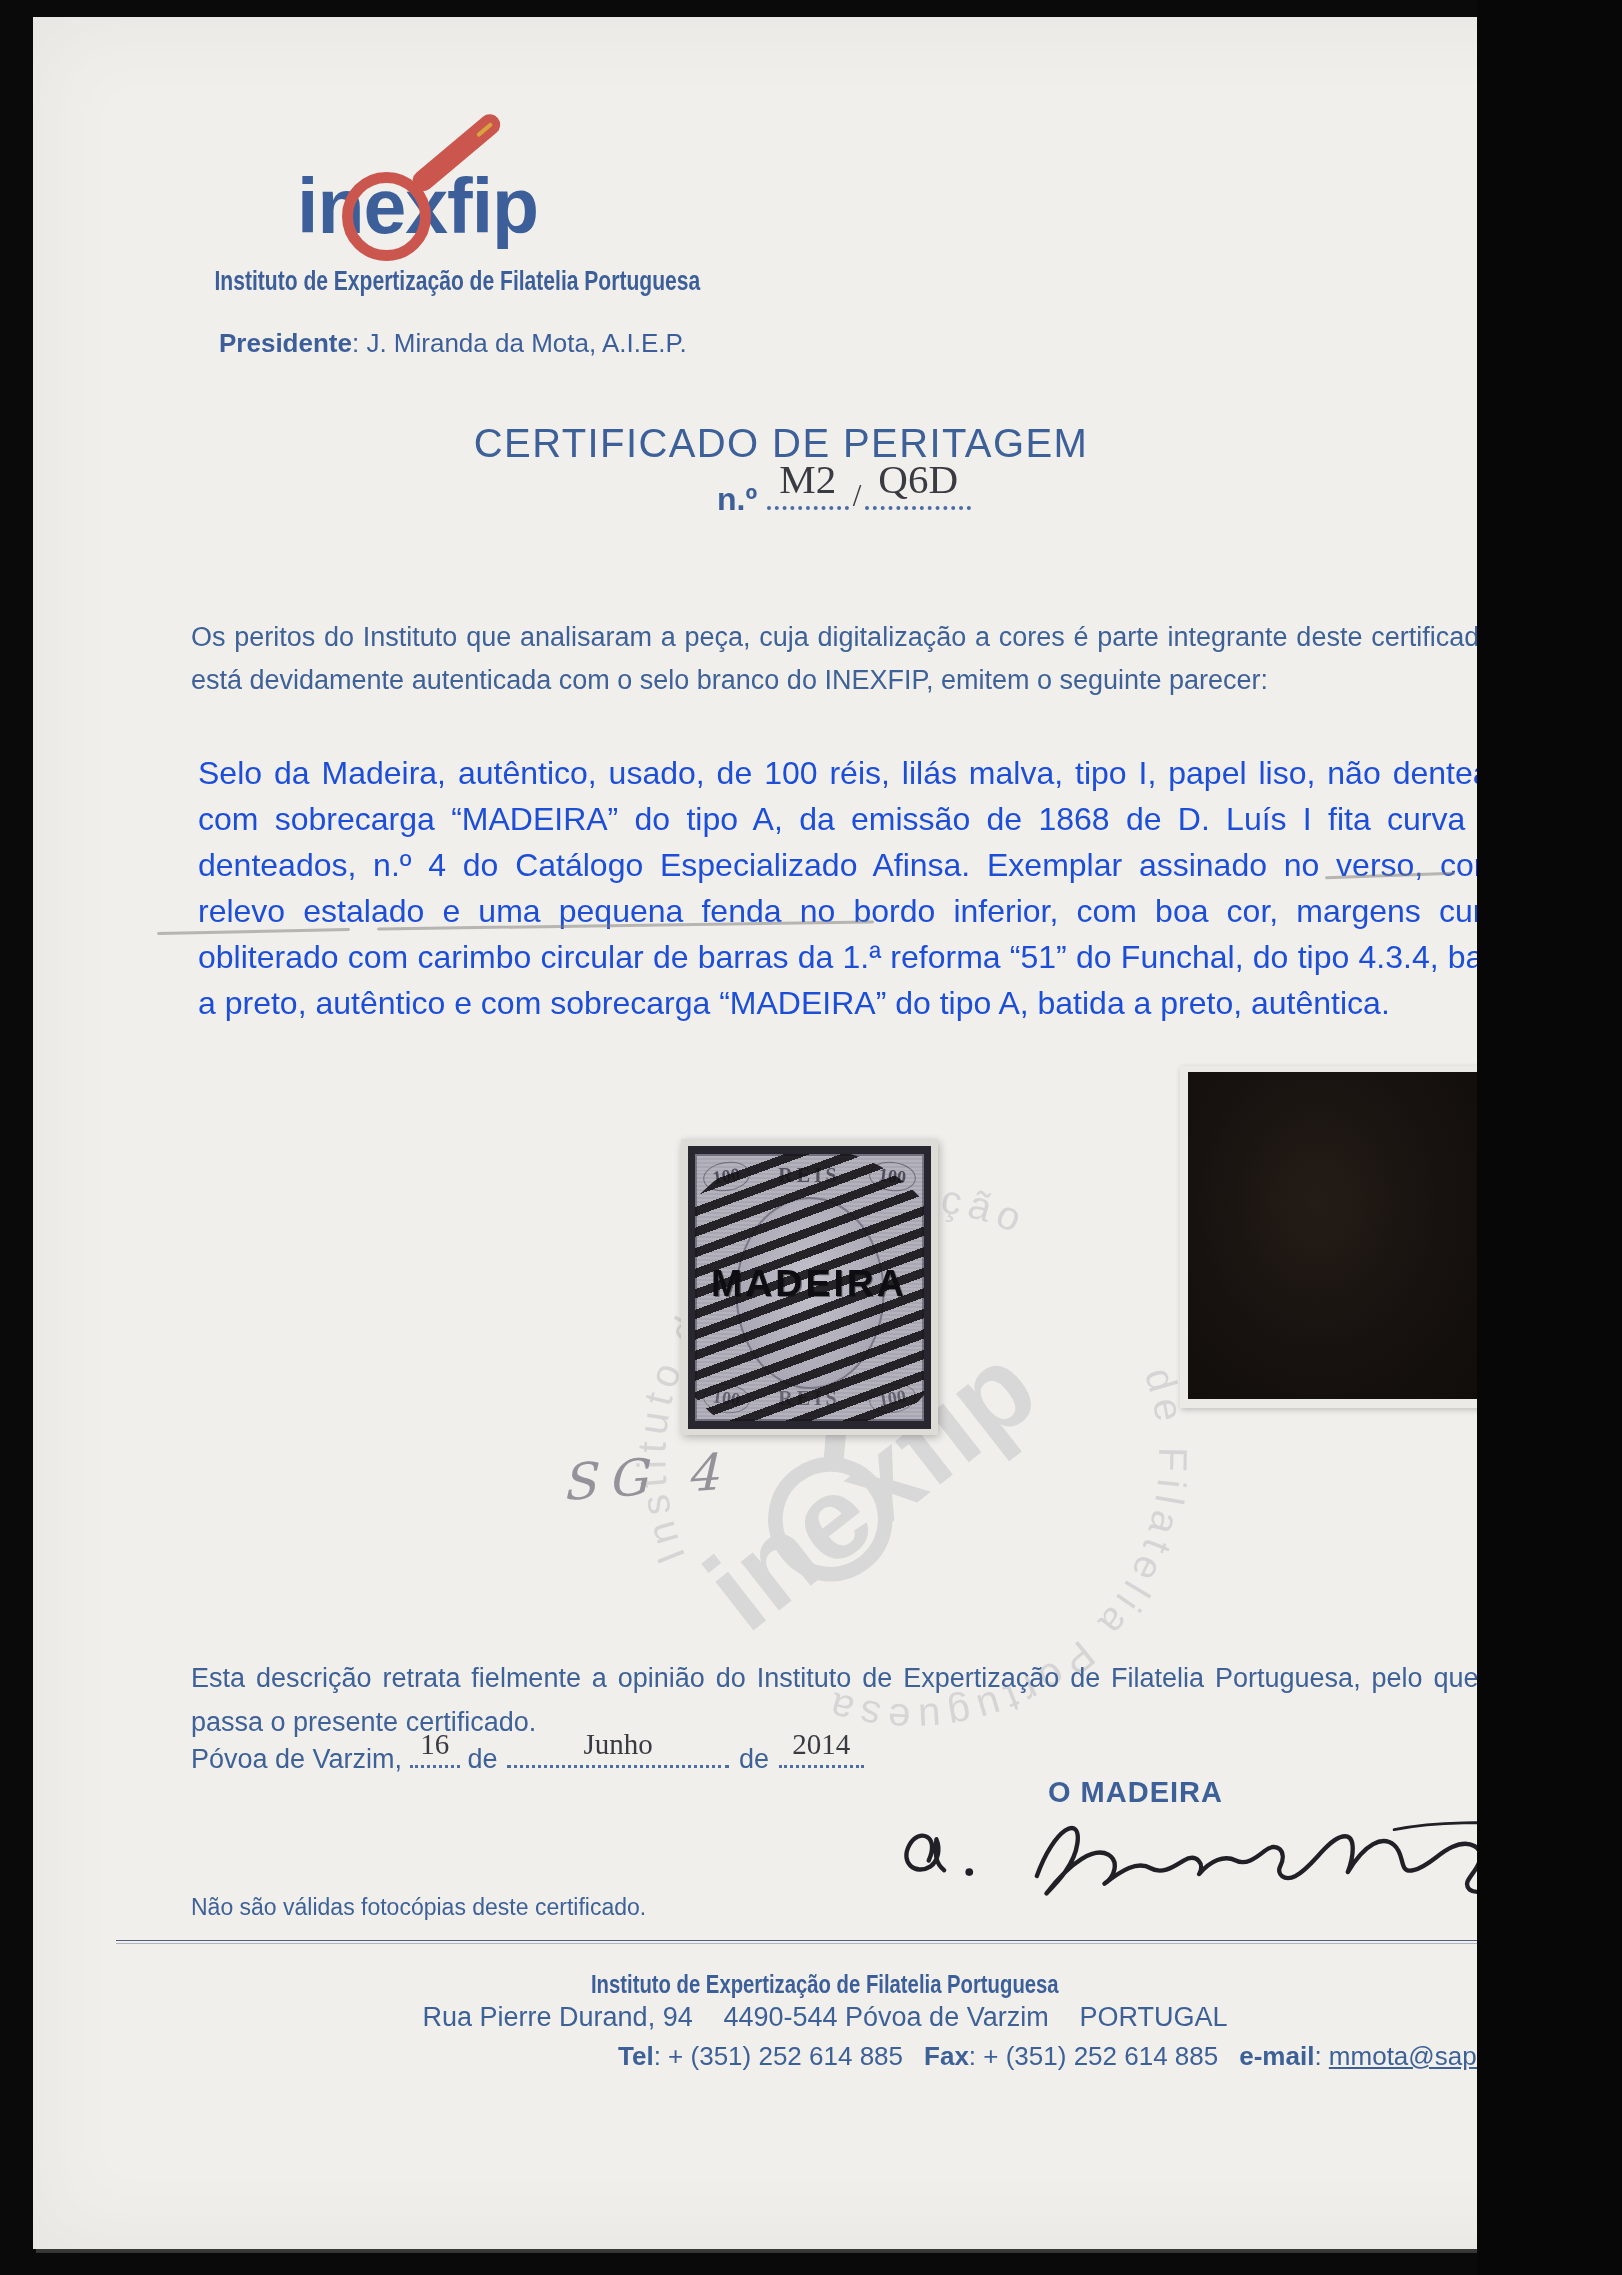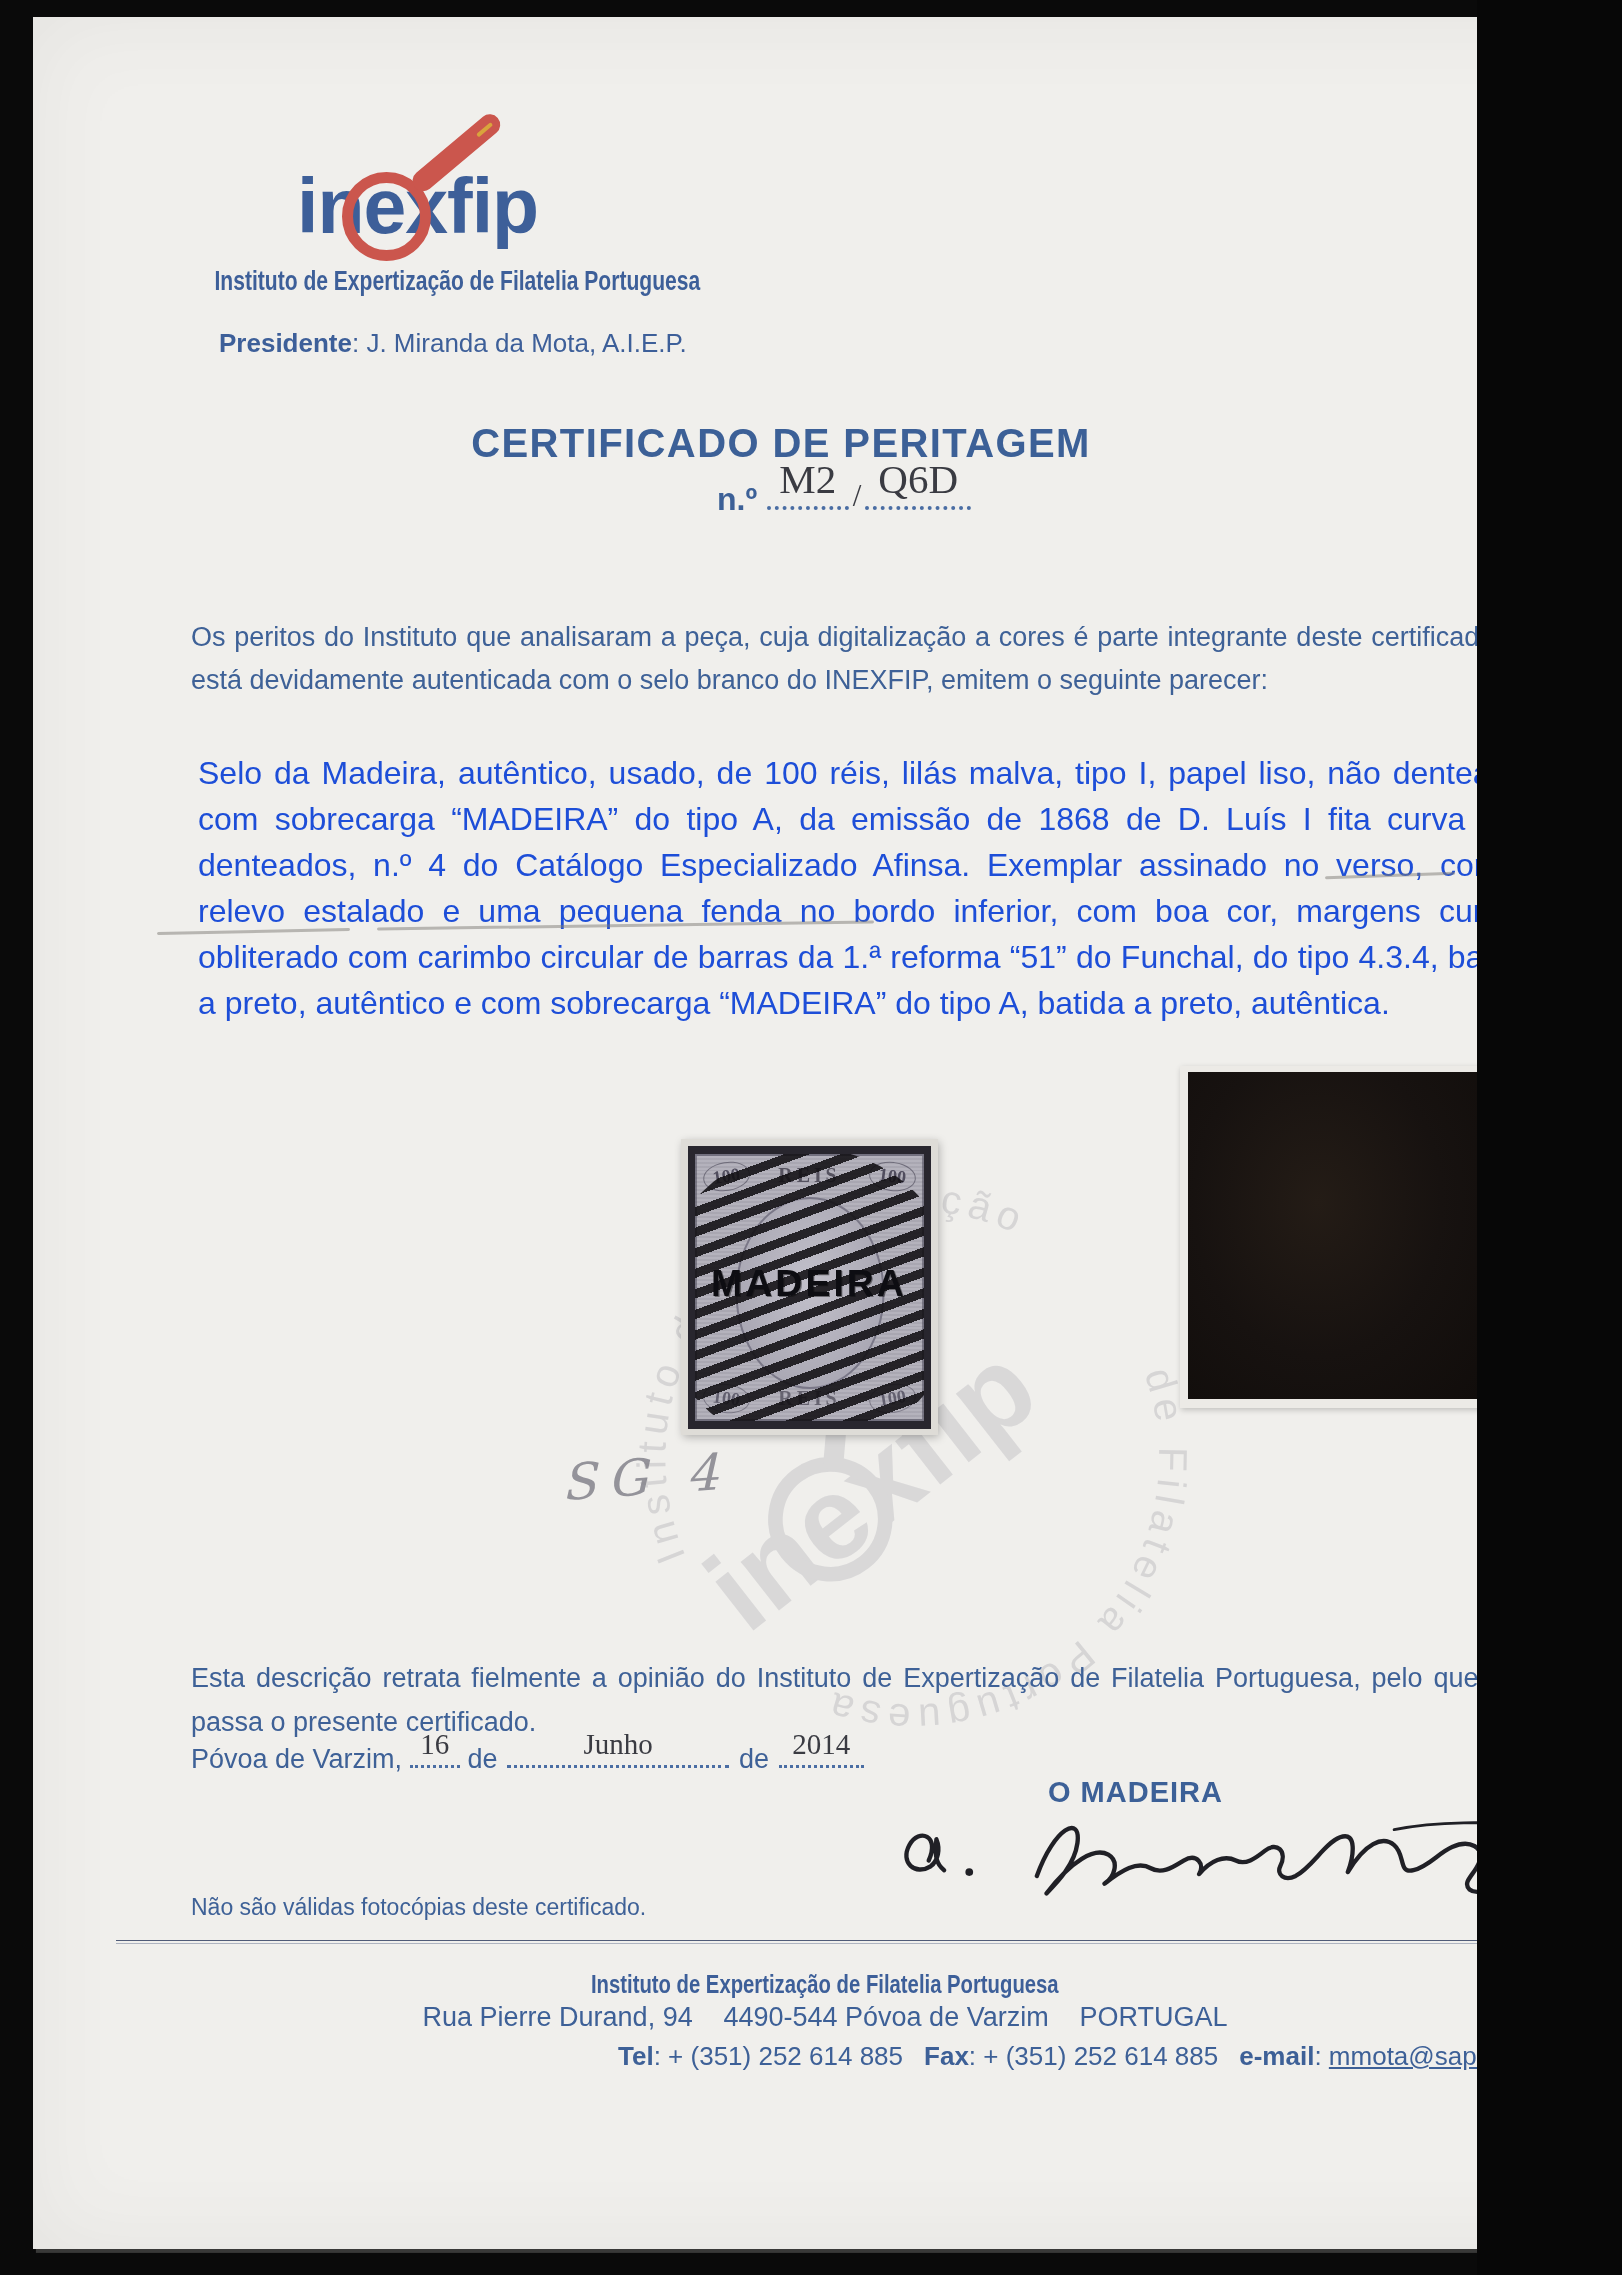--- a/index.html
+++ b/index.html
@@ -17,21 +17,21 @@
               background:#cb564d;transform:rotate(-40deg);transform-origin:left center;}
   .mag-handle::after{content:"";position:absolute;right:7.7px;top:8.7px;width:19.3px;height:3.9px;
               background:#d9a43c;border-radius:1.9px;}
   .subtitle-wrap{position:absolute;left:113px;top:249px;width:502px;text-align:center;}
   .condensed{display:inline-block;font-weight:bold;font-size:27px;color:#3d5f99;
              transform:scaleX(.78);transform-origin:center;white-space:nowrap;}
   .presidente{position:absolute;left:186px;top:311px;font-size:26px;color:#3d5f99;}
   .presidente b{font-weight:bold;}
   
   .title{position:absolute;left:0;right:68px;top:404px;text-align:center;
-         font-size:40px;font-weight:bold;letter-spacing:1.4px;color:#3c6097;}
+         font-size:40px;font-weight:normal;letter-spacing:1.4px;color:#3c6097;}
   .cert-number{position:absolute;left:684px;top:454px;font-size:32px;font-weight:bold;color:#3c6097;
                white-space:nowrap;}
   .blank{position:relative;display:inline-block;border-bottom:4.8px dotted #4a6da3;vertical-align:baseline;}
   .blank .fill{position:absolute;left:0;right:0;bottom:3.9px;text-align:center;
                font-family:"Liberation Serif",serif;font-weight:normal;color:#3a3b42;}
   .blank-num{width:82px;height:35px;margin-left:9.7px;}
   .blank-num2{width:106px;height:35px;margin-left:3.9px;}
   .blank-num .fill,.blank-num2 .fill{font-size:41px;}
   .slash{display:inline-block;font-family:"Liberation Serif",serif;font-weight:normal;
          color:#3a3b42;font-size:31px;transform:translateY(-3.9px);margin-left:3.9px;}

